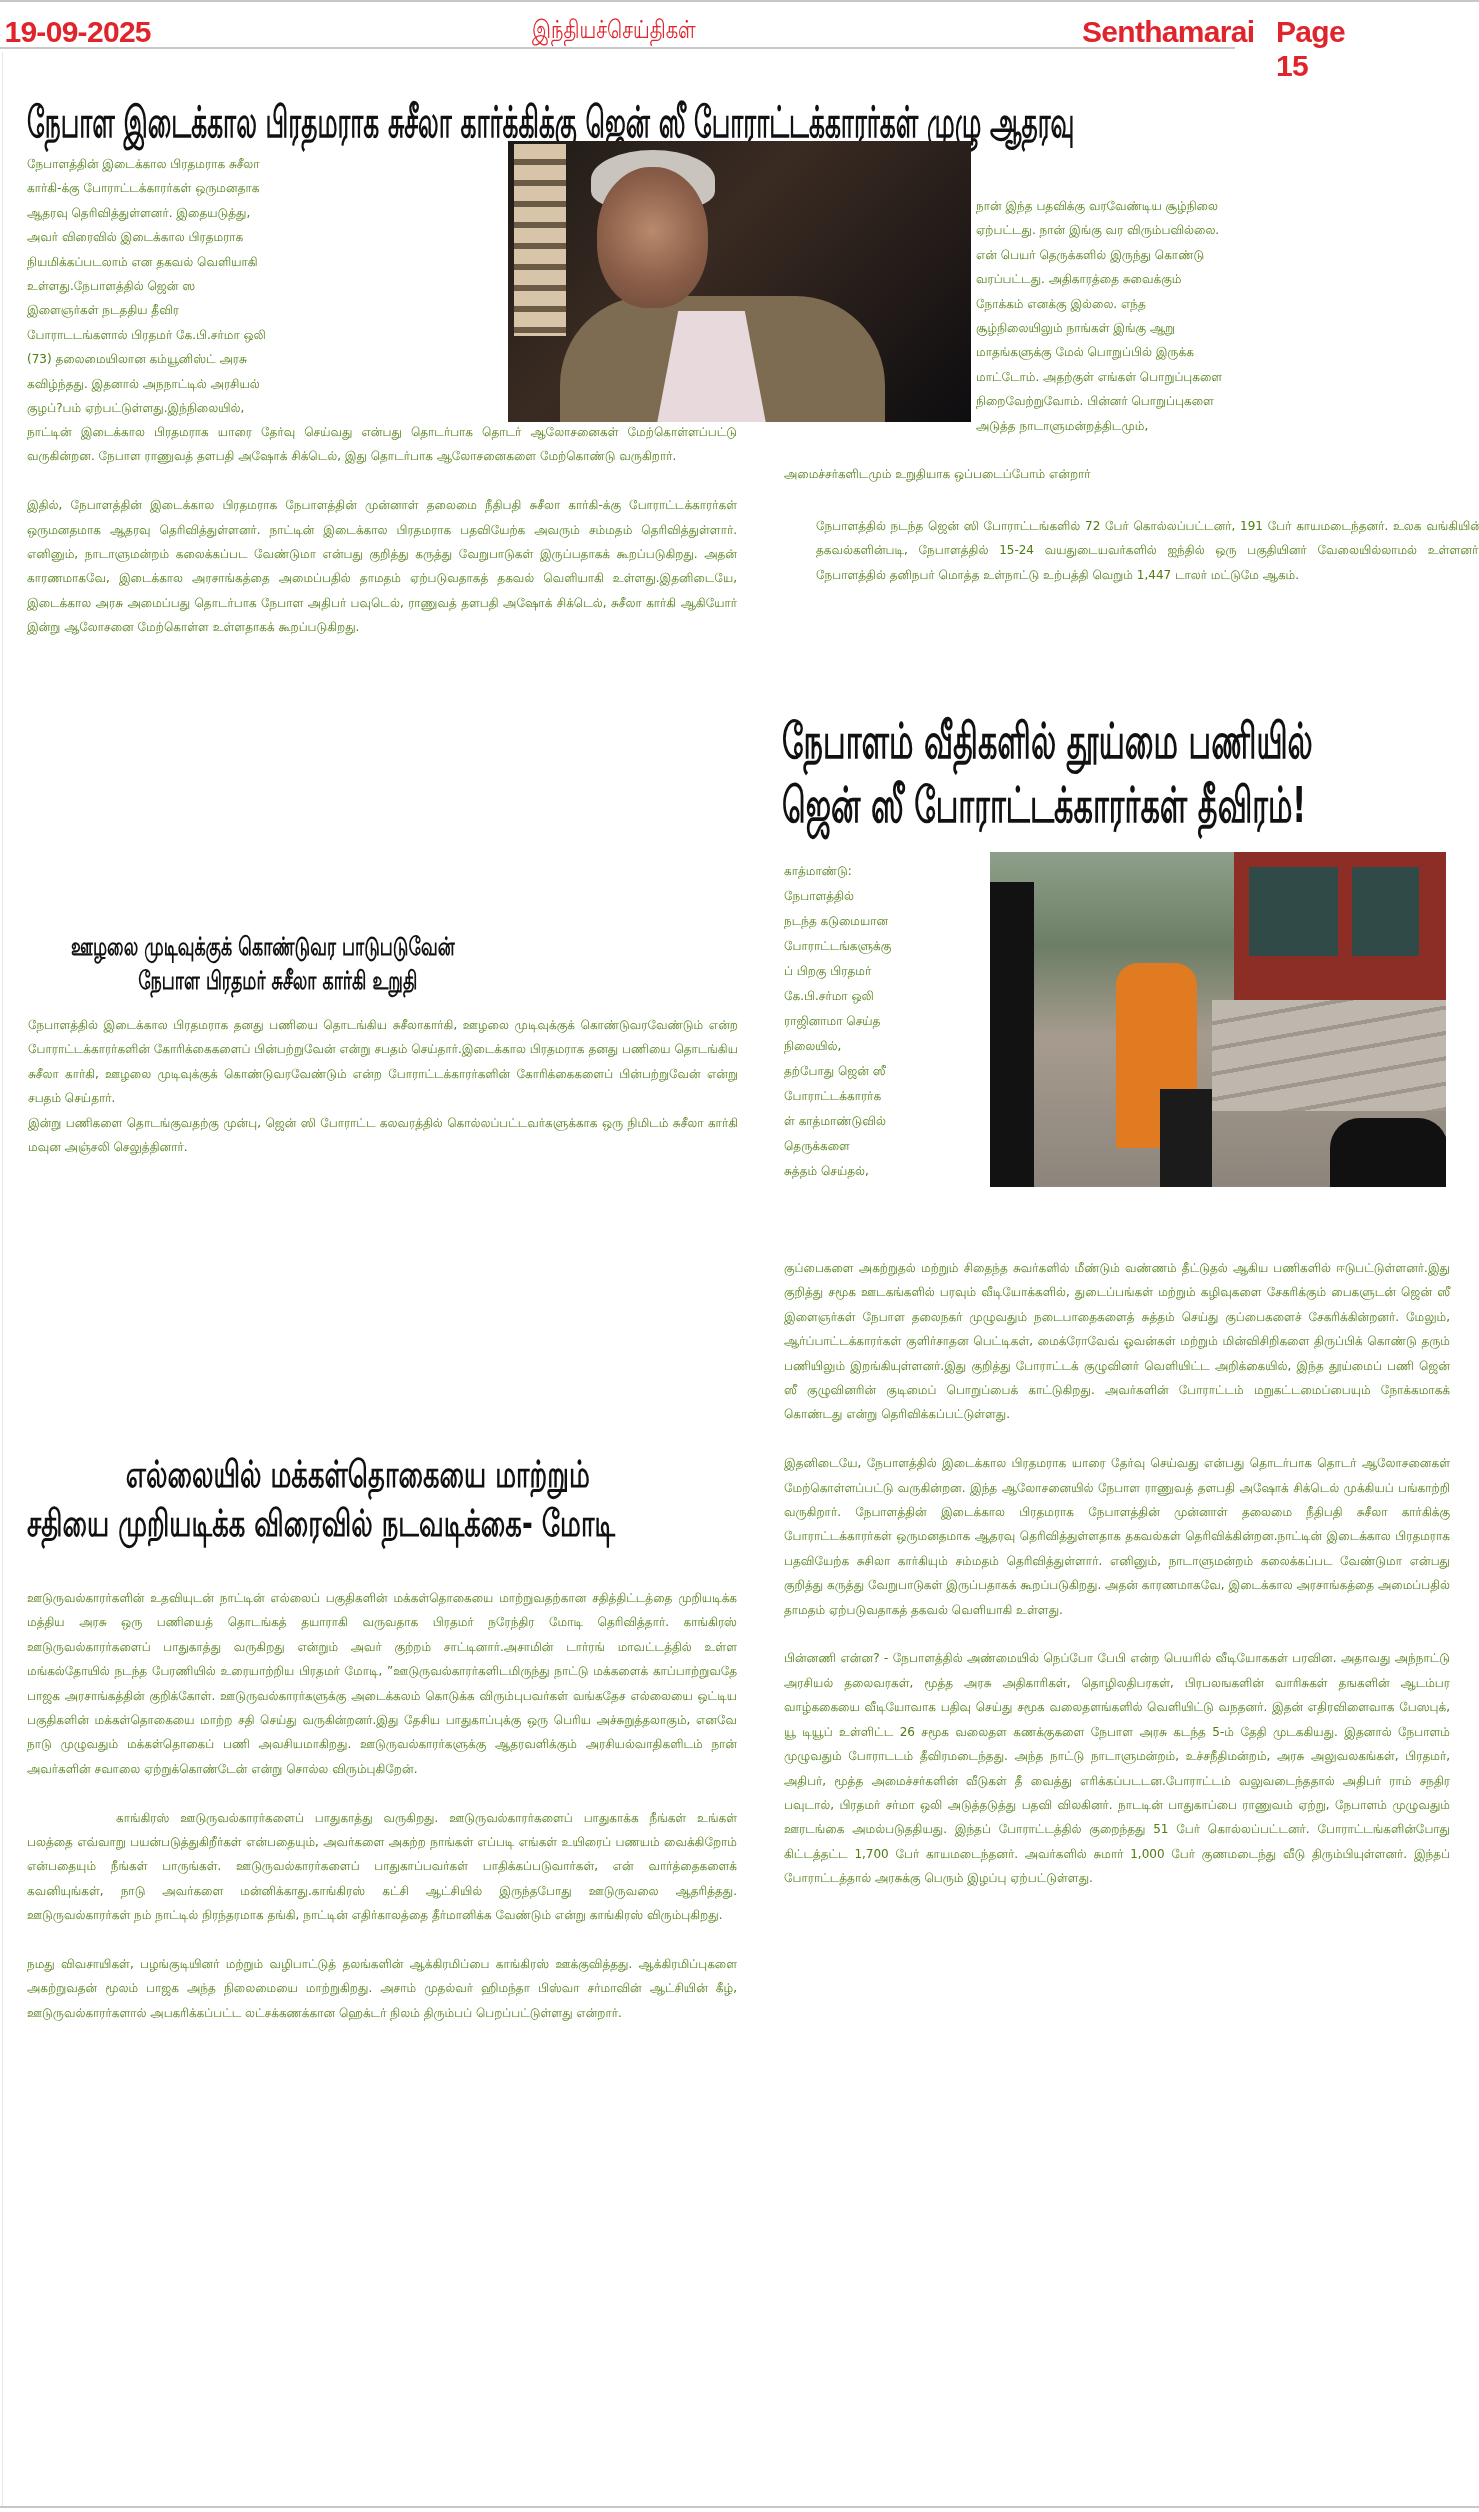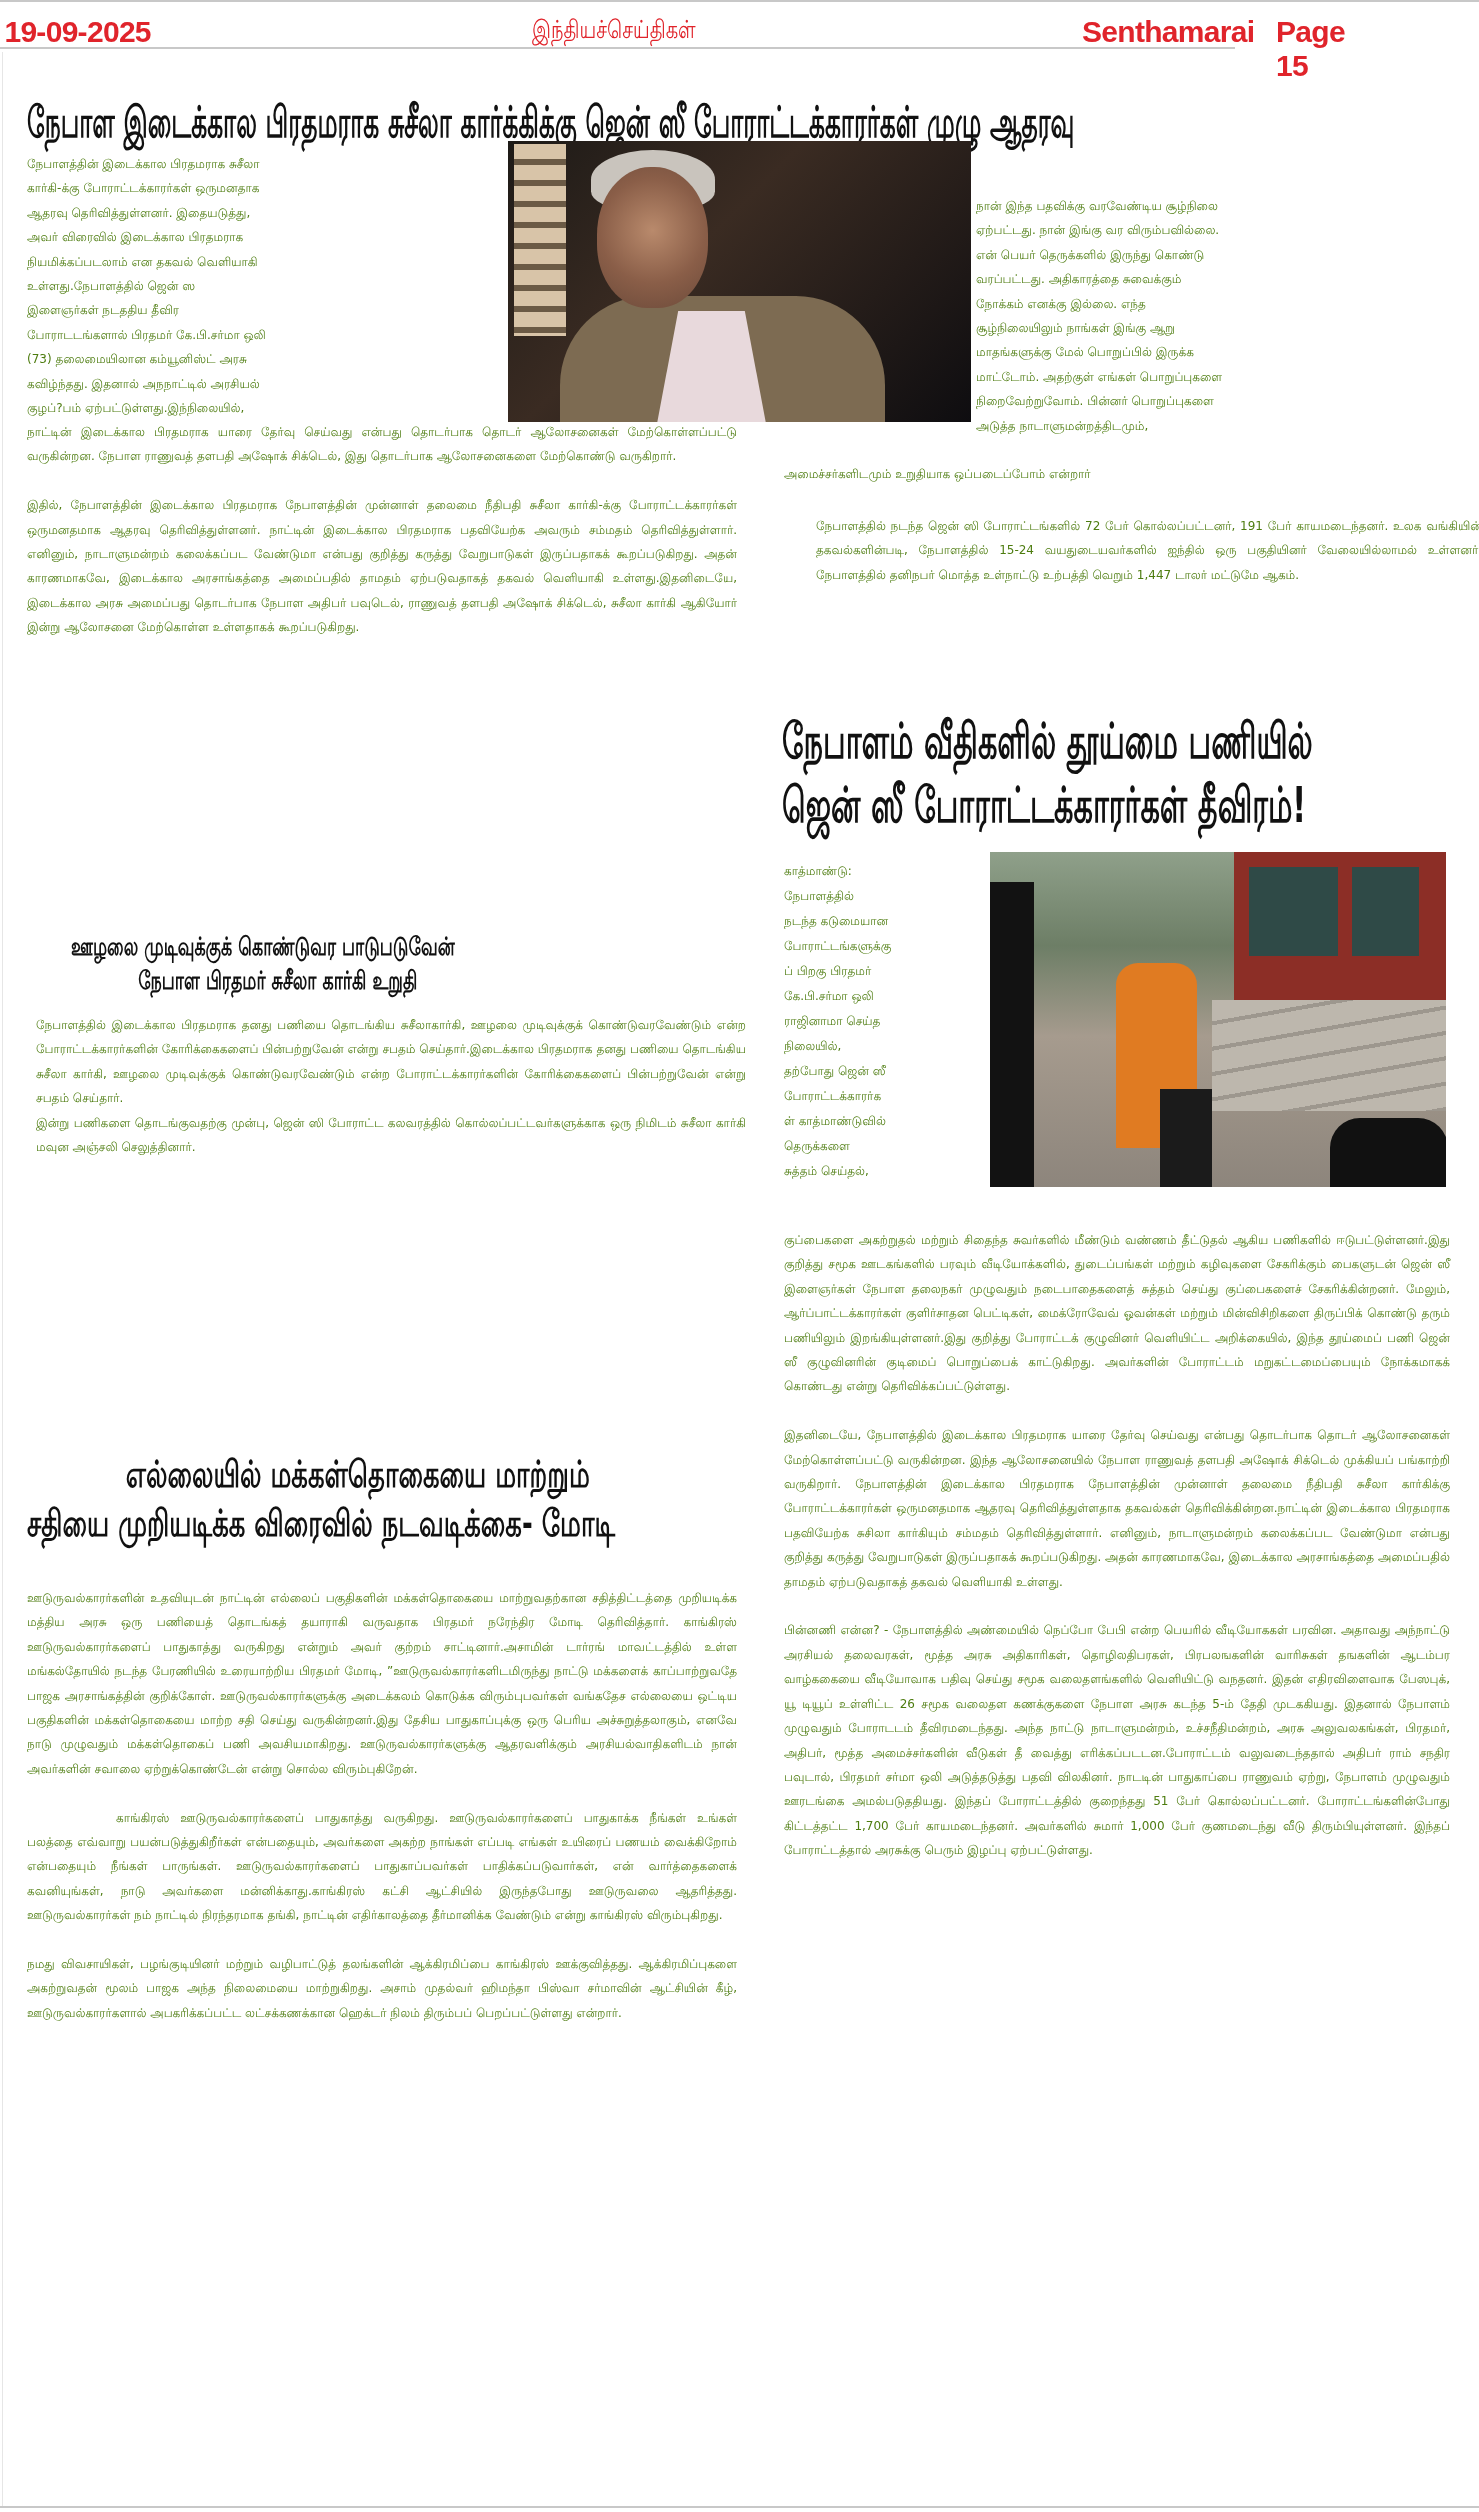--- a/index.html
+++ b/index.html
@@ -101,21 +101,21 @@
 
 <div class="body" style="left:784px; top:514px; width:666px;margin-left:32px;">
   <p>நேபாளத்தில் நடந்த ஜென் ஸி போராட்டங்களில் 72 பேர் கொல்லப்பட்டனர், 191 பேர் காயமடைந்தனர். உலக வங்கியின் தகவல்களின்படி, நேபாளத்தில் 15-24 வயதுடையவர்களில் ஐந்தில் ஒரு பகுதியினர் வேலையில்லாமல் உள்ளனர். நேபாளத்தில் தனிநபர் மொத்த உள்நாட்டு உற்பத்தி வெறும் 1,447 டாலர் மட்டுமே ஆகம்.</p>
 </div>
 
 <div class="headline sub1">
   <div>ஊழலை முடிவுக்குக் கொண்டுவர பாடுபடுவேன்</div>
   <div style="padding-left:96px;">நேபாள பிரதமர் சுசீலா கார்கி உறுதி</div>
 </div>
 
-<div class="body" style="left:36px; top:1013px; width:710px;">
+<div class="body" style="left:28px; top:1013px; width:710px;">
   <p>நேபாளத்தில் இடைக்கால பிரதமராக தனது பணியை தொடங்கிய சுசீலாகார்கி, ஊழலை முடிவுக்குக் கொண்டுவரவேண்டும் என்ற போராட்டக்காரர்களின் கோரிக்கைகளைப் பின்பற்றுவேன் என்று சபதம் செய்தார்.இடைக்கால பிரதமராக தனது பணியை தொடங்கிய சுசீலா கார்கி, ஊழலை முடிவுக்குக் கொண்டுவரவேண்டும் என்ற போராட்டக்காரர்களின் கோரிக்கைகளைப் பின்பற்றுவேன் என்று சபதம் செய்தார்.</p>
   <p>இன்று பணிகளை தொடங்குவதற்கு முன்பு, ஜென் ஸி போராட்ட கலவரத்தில் கொல்லப்பட்டவர்களுக்காக ஒரு நிமிடம் சுசீலா கார்கி மவுன அஞ்சலி செலுத்தினார்.</p>
 </div>
 
 <div class="headline sub2">
   <div style="padding-left:141px;">எல்லையில் மக்கள்தொகையை மாற்றும்</div>
   <div>சதியை முறியடிக்க விரைவில் நடவடிக்கை- மோடி</div>
 </div>
 
 <div class="body" style="left:27px; top:1586px; width:710px;">
@@ -149,20 +149,20 @@
   <div class="bldg"></div>
   <div class="win"></div>
   <div class="win2"></div>
   <div class="steps"></div>
   <div class="p3"></div>
   <div class="p1"></div>
   <div class="bag"></div>
   <div class="p2"></div>
 </div>
 
-<div class="body" style="left:784px; top:1228px; width:666px;">
+<div class="body" style="left:784px; top:1256px; width:666px;">
   <p>குப்பைகளை அகற்றுதல் மற்றும் சிதைந்த சுவர்களில் மீண்டும் வண்ணம் தீட்டுதல் ஆகிய பணிகளில் ஈடுபட்டுள்ளனர்.இது குறித்து சமூக ஊடகங்களில் பரவும் வீடியோக்களில், துடைப்பங்கள் மற்றும் கழிவுகளை சேகரிக்கும் பைகளுடன் ஜென் ஸீ இளைஞர்கள் நேபாள தலைநகர் முழுவதும் நடைபாதைகளைத் சுத்தம் செய்து குப்பைகளைச் சேகரிக்கின்றனர். மேலும், ஆர்ப்பாட்டக்காரர்கள் குளிர்சாதன பெட்டிகள், மைக்ரோவேவ் ஓவன்கள் மற்றும் மின்விசிறிகளை திருப்பிக் கொண்டு தரும் பணியிலும் இறங்கியுள்ளனர்.இது குறித்து போராட்டக் குழுவினர் வெளியிட்ட அறிக்கையில், இந்த தூய்மைப் பணி ஜென் ஸீ குழுவினரின் குடிமைப் பொறுப்பைக் காட்டுகிறது. அவர்களின் போராட்டம் மறுகட்டமைப்பையும் நோக்கமாகக் கொண்டது என்று தெரிவிக்கப்பட்டுள்ளது.</p>
   <p style="margin-top:24.4px;">இதனிடையே, நேபாளத்தில் இடைக்கால பிரதமராக யாரை தேர்வு செய்வது என்பது தொடர்பாக தொடர் ஆலோசனைகள் மேற்கொள்ளப்பட்டு வருகின்றன. இந்த ஆலோசனையில் நேபாள ராணுவத் தளபதி அஷோக் சிக்டெல் முக்கியப் பங்காற்றி வருகிறார். நேபாளத்தின் இடைக்கால பிரதமராக நேபாளத்தின் முன்னாள் தலைமை நீதிபதி சுசீலா கார்கிக்கு போராட்டக்காரர்கள் ஒருமனதமாக ஆதரவு தெரிவித்துள்ளதாக தகவல்கள் தெரிவிக்கின்றன.நாட்டின் இடைக்கால பிரதமராக பதவியேற்க சுசிலா கார்கியும் சம்மதம் தெரிவித்துள்ளார். எனினும், நாடாளுமன்றம் கலைக்கப்பட வேண்டுமா என்பது குறித்து கருத்து வேறுபாடுகள் இருப்பதாகக் கூறப்படுகிறது. அதன் காரணமாகவே, இடைக்கால அரசாங்கத்தை அமைப்பதில் தாமதம் ஏற்படுவதாகத் தகவல் வெளியாகி உள்ளது.</p>
   <p style="margin-top:24.4px;">பின்னணி என்ன? - நேபாளத்தில் அண்மையில் நெப்போ பேபி என்ற பெயரில் வீடியோககள் பரவின. அதாவது அந்நாட்டு அரசியல் தலைவரகள், மூத்த அரசு அதிகாரிகள், தொழிலதிபரகள், பிரபலஙகளின் வாரிசுகள் தஙகளின் ஆடம்பர வாழ்ககையை வீடியோவாக பதிவு செய்து சமூக வலைதளங்களில் வெளியிட்டு வநதனர். இதன் எதிரவிளைவாக பேஸபுக், யூ டியூப் உள்ளிட்ட 26 சமூக வலைதள கணக்குகளை நேபாள அரசு கடந்த 5-ம் தேதி முடககியது. இதனால் நேபாளம் முழுவதும் போராடடம் தீவிரமடைந்தது. அந்த நாட்டு நாடாளுமன்றம், உச்சநீதிமன்றம், அரசு அலுவலகங்கள், பிரதமர், அதிபர், மூத்த அமைச்சர்களின் வீடுகள் தீ வைத்து எரிக்கப்படடன.போராட்டம் வலுவடைந்ததால் அதிபர் ராம் சநதிர பவுடால், பிரதமர் சர்மா ஒலி அடுத்தடுத்து பதவி விலகினர். நாடடின் பாதுகாப்பை ராணுவம் ஏற்று, நேபாளம் முழுவதும் ஊரடங்கை அமல்படுததியது. இந்தப் போராட்டத்தில் குறைந்தது 51 பேர் கொல்லப்பட்டனர். போராட்டங்களின்போது கிட்டத்தட்ட 1,700 பேர் காயமடைந்தனர். அவர்களில் சுமார் 1,000 பேர் குணமடைந்து வீடு திரும்பியுள்ளனர். இந்தப் போராட்டத்தால் அரசுக்கு பெரும் இழப்பு ஏற்பட்டுள்ளது.</p>
 </div>
 
 <div class="bottomrule"></div>
 
 
 </body></html>

